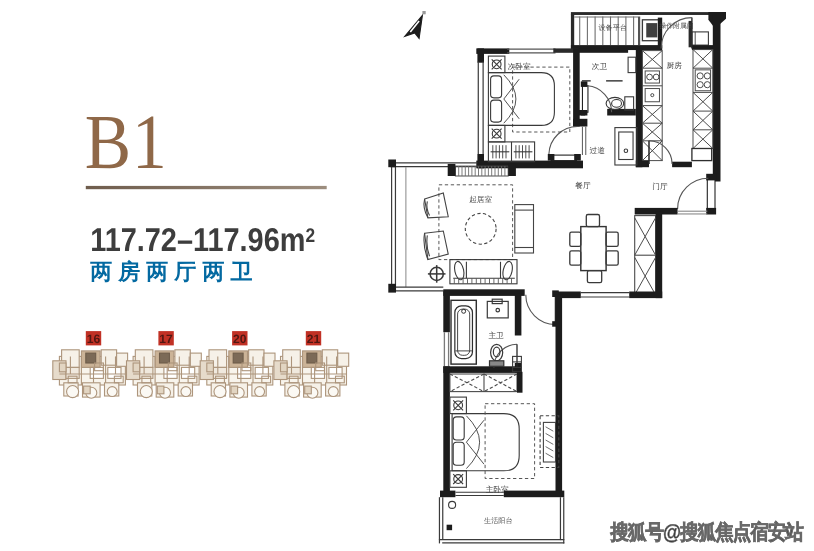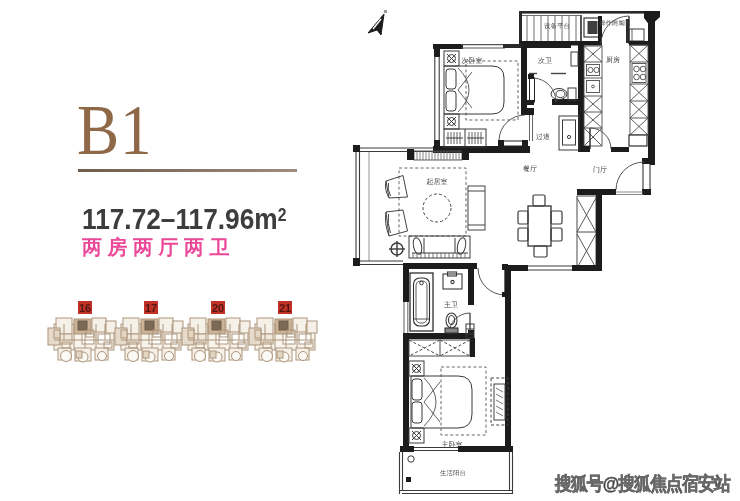--- a/index.html
+++ b/index.html
@@ -10,21 +10,21 @@
 </head>
 <body>
 <div id="page">
 
   <div class="abs" style="left:77px;top:95px;color:#8f6848;font-family:'Liberation Serif',serif;font-size:71px;line-height:1;letter-spacing:1px;transform:scaleX(0.89);transform-origin:left top;">B1</div>
 
   <div class="abs" style="left:78px;top:169px;width:219px;height:3px;background:linear-gradient(90deg,#6f5d4d,#9c8d7e);"></div>
 
   <div class="abs" style="left:82px;top:202px;color:#3d3d3d;font-size:30px;font-weight:bold;letter-spacing:0px;transform:scaleX(0.875);transform-origin:left top;white-space:nowrap;">117.72–117.96m<span style="font-size:18px;vertical-align:8px;">2</span></div>
 
-  <div class="abs" style="left:82px;top:234px;color:#ec4899;font-size:20px;font-weight:bold;letter-spacing:5.5px;">两房两厅两卫</div>
+  <div class="abs" style="left:82px;top:234px;color:#0369a1;font-size:20px;font-weight:bold;letter-spacing:5.5px;">两房两厅两卫</div>
 
   <svg class="abs" style="left:0;top:0" width="740" height="501" viewBox="0 0 740 501">
     <defs>
 
       <g id="bldg">
         <g stroke="#ad957c" stroke-width="1" fill="none">
           <rect x="2" y="6" width="60" height="26" fill="#f8f4ec"></rect>
           <rect x="4" y="0" width="16" height="16" fill="#f6f1e8"></rect>
           <rect x="22" y="1" width="17" height="15" fill="#cbb397"></rect>
           <rect x="40" y="0" width="14" height="14" fill="#f6f1e8"></rect>

